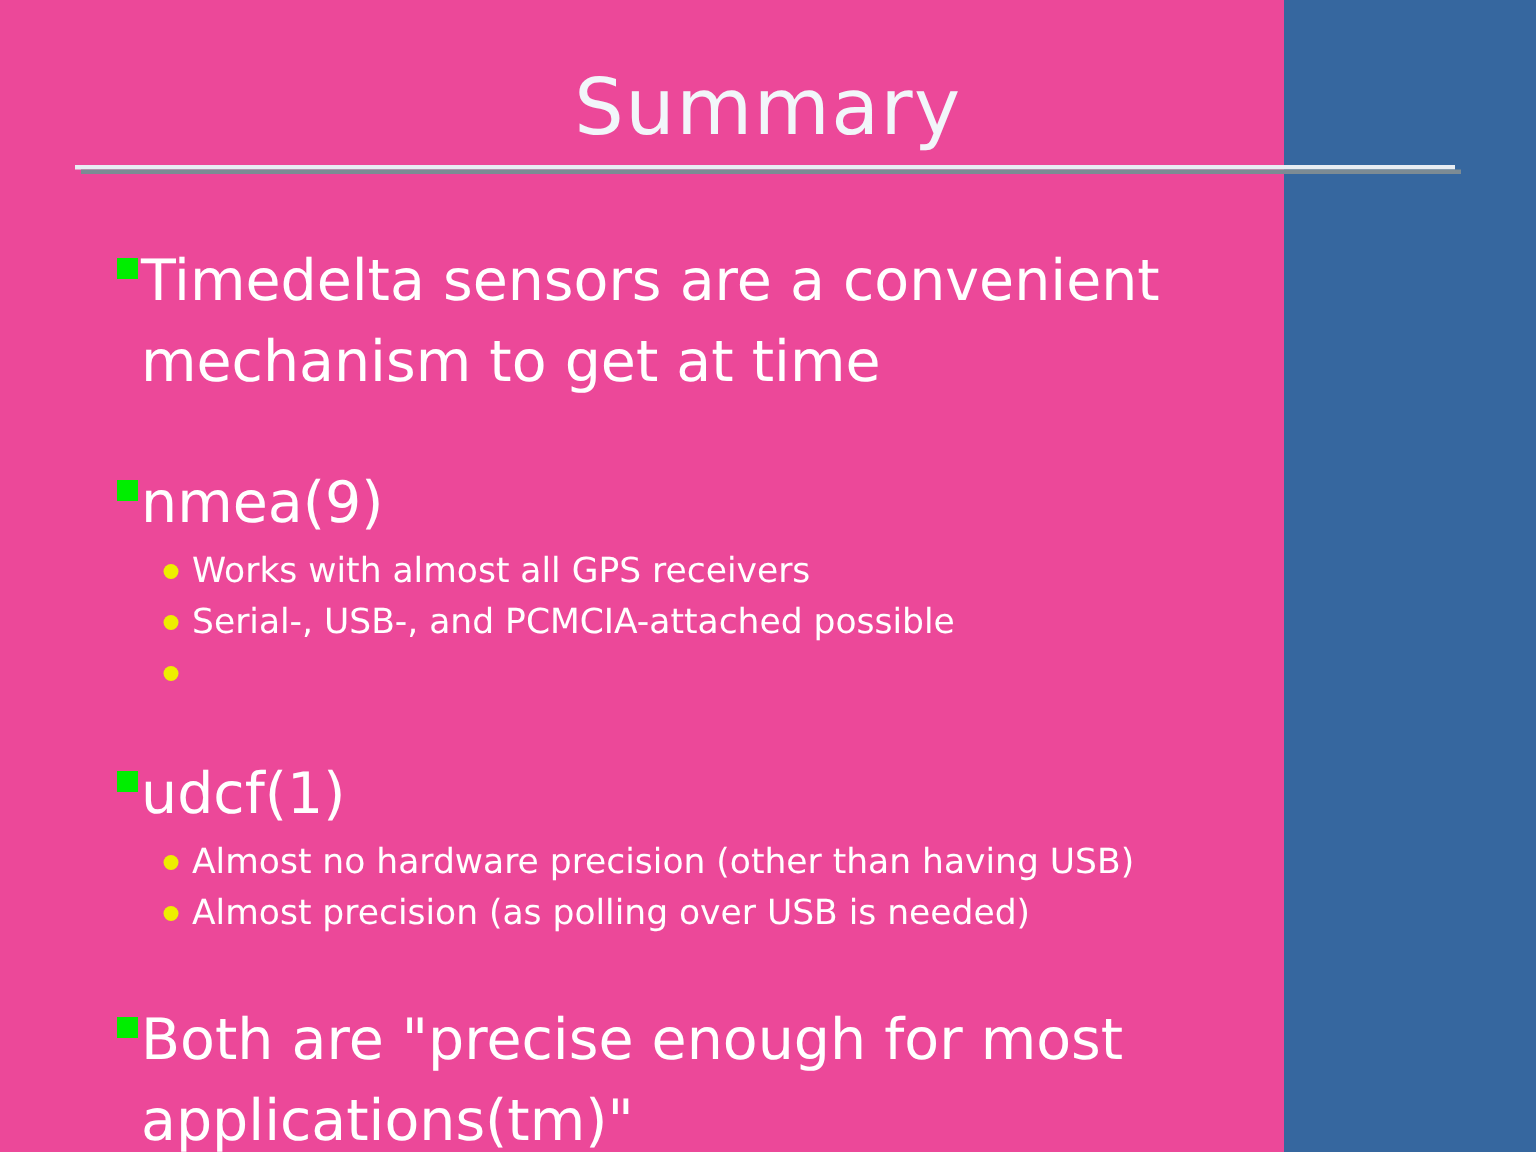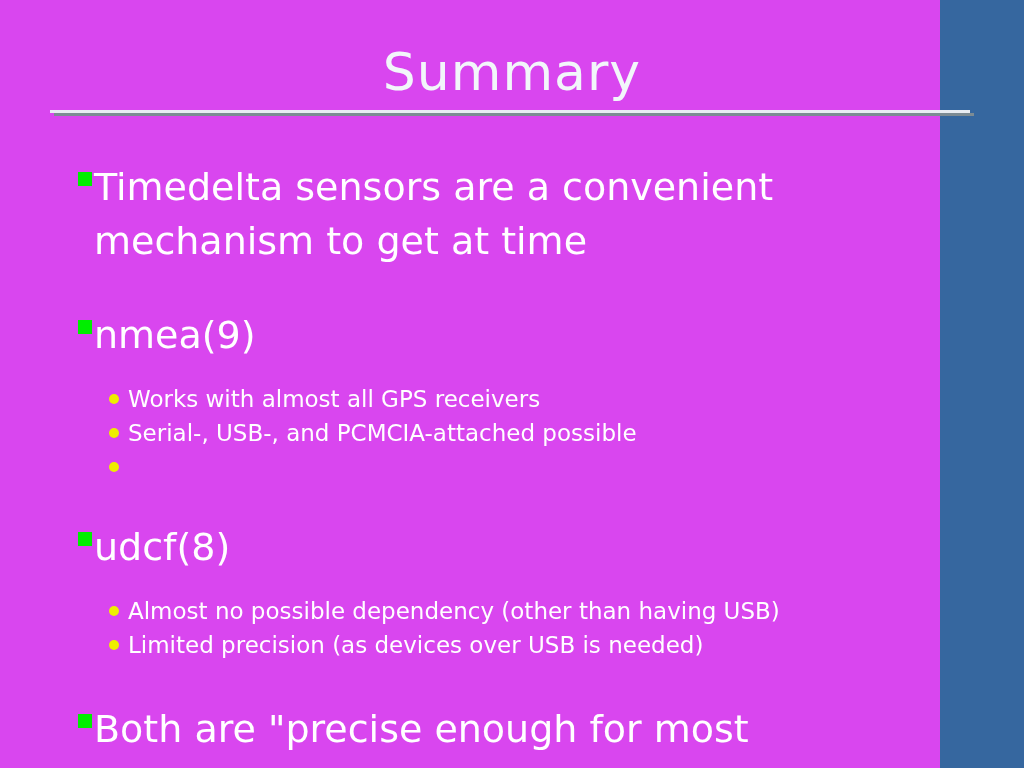--- a/index.html
+++ b/index.html
@@ -10,23 +10,23 @@
   body {
     width: 1024px;
     height: 768px;
     overflow: hidden;
     background: #36679f;
     font-family: "DejaVu Sans", sans-serif;
   }
 
   .slide {
     position: relative;
-    width: 940px;
+    width: 856px;
     height: 768px;
-    background: #d946ef;
+    background: #ec4899;
     box-sizing: border-box;
   }
 
   
   .title-area {
     position: absolute;
     left: 0;
     top: 42px;
     width: 1024px;
     text-align: center;
@@ -118,21 +118,21 @@
     height: 10px;
     border-radius: 50%;
     background: #eeee00;
   }
   .l2 .l2-text {
     display: block;
     max-width: 830px;
   }
 
   .gap-lg { height: 40px; }
-  .sub-list { margin-top: 20px; }
+  .sub-list { margin-top: 2px; }
 </style>
 </head>
 <body>
 
 <div class="slide">
 
   <div class="title-area">
     <div class="slide-title">Summary</div>
   </div>
 
@@ -170,30 +170,30 @@
           <span class="bullet-dot"></span>
         </div>
       </div>
     </div>
 
     <div class="gap-lg"></div>
 
     <div class="block">
       <div class="l1">
         <span class="bullet-sq"></span>
-        <span class="l1-text">udcf(8)</span>
+        <span class="l1-text">udcf(1)</span>
       </div>
       <div class="sub-list">
         <div class="l2">
           <span class="bullet-dot"></span>
-          <span class="l2-text">Almost no possible dependency (other than having USB)</span>
-        </div>
-        <div class="l2">
-          <span class="bullet-dot"></span>
-          <span class="l2-text">Limited precision (as devices over USB is needed)</span>
+          <span class="l2-text">Almost no hardware precision (other than having USB)</span>
+        </div>
+        <div class="l2">
+          <span class="bullet-dot"></span>
+          <span class="l2-text">Almost precision (as polling over USB is needed)</span>
         </div>
       </div>
     </div>
 
     <div class="gap-lg"></div>
 
     <div class="block">
       <div class="l1">
         <span class="bullet-sq"></span>
         <span class="l1-text">Both are "precise enough for most applications(tm)"</span>

